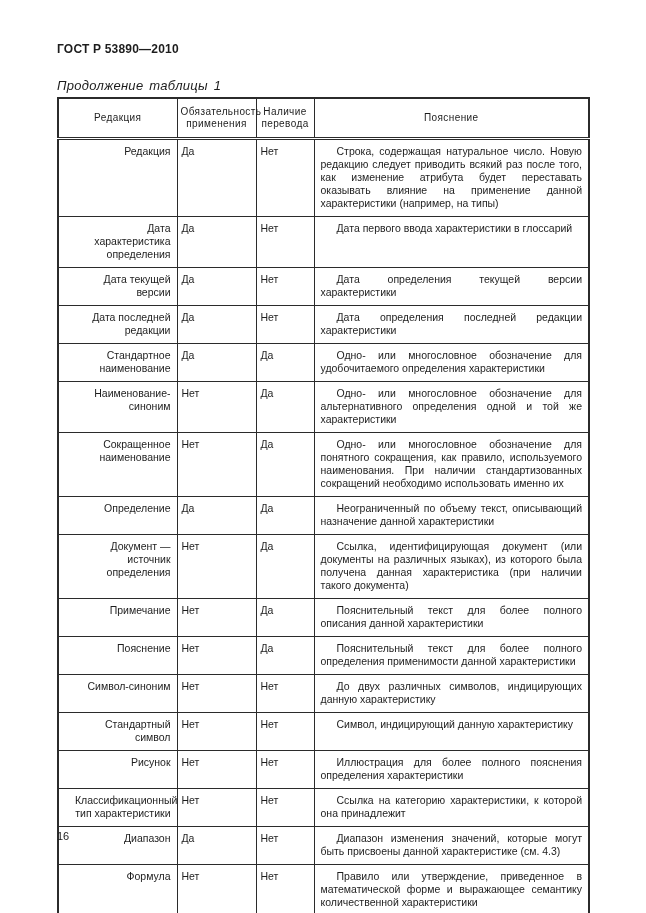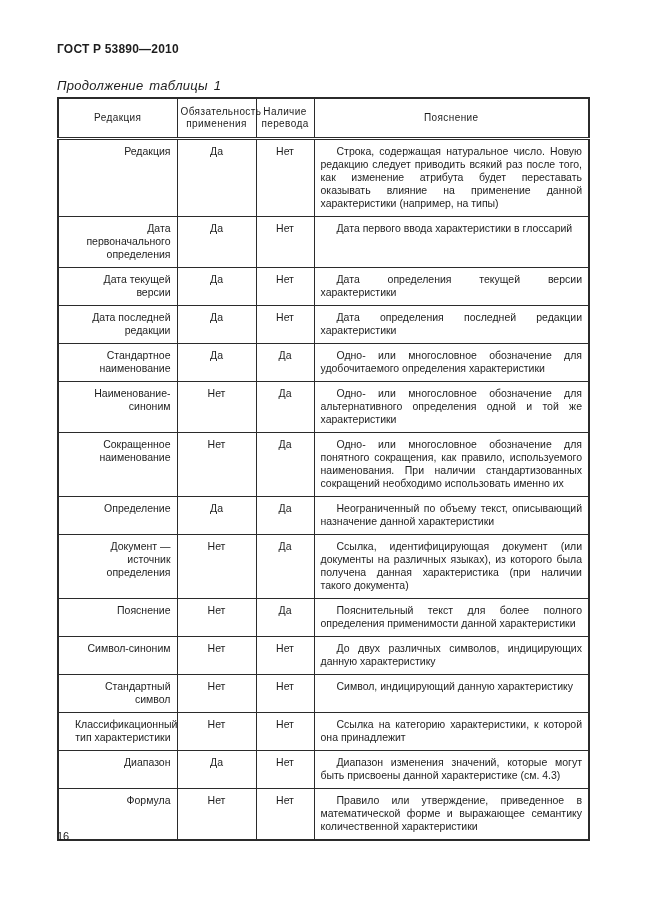--- a/index.html
+++ b/index.html
@@ -61,21 +61,21 @@
     font-size: 10.5px;
     line-height: 13px;
     padding: 5px 4px 6px;
   }
   td.col-attr .cell-text {
     text-indent: 12px;
     text-align: right;
     padding-right: 2px;
   }
   td.col-center {
-    text-align: center;
+    text-align: left;
   }
   td.col-expl .cell-text {
     text-indent: 16px;
     text-align: justify;
     padding: 0 2px;
   }
   .page-number {
     position: absolute;
     left: 57px;
     top: 830px;
@@ -113,21 +113,21 @@
     </td>
     <td class="col-center">Да</td>
     <td class="col-center">Нет</td>
     <td class="col-expl">
       <div class="cell-text">Строка, содержащая натуральное число. Новую редакцию следует приводить всякий раз после того, как изменение атрибута будет переставать оказывать влияние на применение данной характеристики (например, на типы)</div>
     </td>
   </tr>
 
   <tr>
     <td class="col-attr">
-      <div class="cell-text">Дата первоначального определения</div>
+      <div class="cell-text">Дата характеристика определения</div>
     </td>
     <td class="col-center">Да</td>
     <td class="col-center">Нет</td>
     <td class="col-expl">
       <div class="cell-text">Дата первого ввода характеристики в глоссарий</div>
     </td>
   </tr>
 
   <tr>
     <td class="col-attr">
@@ -199,20 +199,30 @@
     <td class="col-attr">
       <div class="cell-text">Документ — источник определения</div>
     </td>
     <td class="col-center">Нет</td>
     <td class="col-center">Да</td>
     <td class="col-expl">
       <div class="cell-text">Ссылка, идентифицирующая документ (или документы на различных языках), из которого была получена данная характеристика (при наличии такого документа)</div>
     </td>
   </tr>
 
+  <tr>
+    <td class="col-attr">
+      <div class="cell-text">Примечание</div>
+    </td>
+    <td class="col-center">Нет</td>
+    <td class="col-center">Да</td>
+    <td class="col-expl">
+      <div class="cell-text">Пояснительный текст для более полного описания данной характеристики</div>
+    </td>
+  </tr>
 
   <tr>
     <td class="col-attr">
       <div class="cell-text">Пояснение</div>
     </td>
     <td class="col-center">Нет</td>
     <td class="col-center">Да</td>
     <td class="col-expl">
       <div class="cell-text">Пояснительный текст для более полного определения применимости данной характеристики</div>
     </td>
@@ -233,20 +243,30 @@
     <td class="col-attr">
       <div class="cell-text">Стандартный символ</div>
     </td>
     <td class="col-center">Нет</td>
     <td class="col-center">Нет</td>
     <td class="col-expl">
       <div class="cell-text">Символ, индицирующий данную характеристику</div>
     </td>
   </tr>
 
+  <tr>
+    <td class="col-attr">
+      <div class="cell-text">Рисунок</div>
+    </td>
+    <td class="col-center">Нет</td>
+    <td class="col-center">Нет</td>
+    <td class="col-expl">
+      <div class="cell-text">Иллюстрация для более полного пояснения определения характеристики</div>
+    </td>
+  </tr>
 
   <tr>
     <td class="col-attr">
       <div class="cell-text">Классификационный тип характеристики</div>
     </td>
     <td class="col-center">Нет</td>
     <td class="col-center">Нет</td>
     <td class="col-expl">
       <div class="cell-text">Ссылка на категорию характеристики, к которой она принадлежит</div>
     </td>

